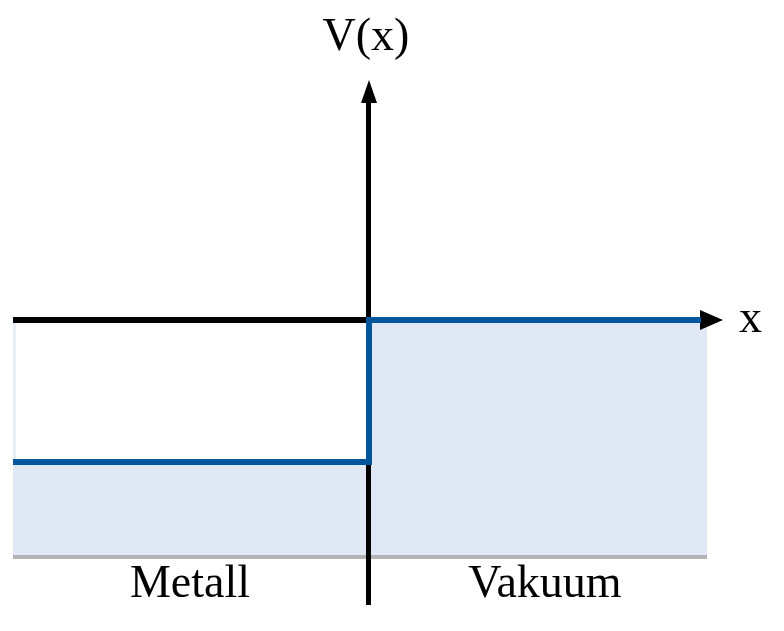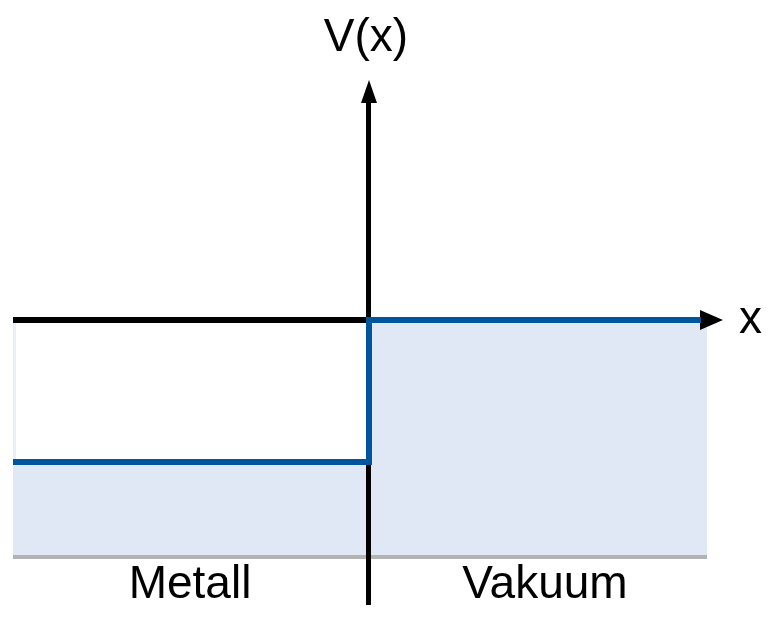--- a/index.html
+++ b/index.html
@@ -6,21 +6,21 @@
     margin: 0;
     padding: 0;
     background: #ffffff;
   }
   .fig {
     position: relative;
     width: 784px;
     height: 631px;
     background: #ffffff;
     overflow: hidden;
-    font-family: Liberation Sans, sans-serif;
+    font-family: Liberation Serif, serif;
     color: #000000;
   }
   .abs { position: absolute; }
 
   
   .shade          { background: #DFE8F4; }
   .shade-right    { left: 366px; top: 323px; width: 341px; height: 234px; }
   .shade-left     { left: 13px;  top: 465px; width: 353px; height: 92px;  }
   .shade-edge     { left: 13px;  top: 323px; width: 3px;   height: 142px; background: #E9EFF7; }
 

